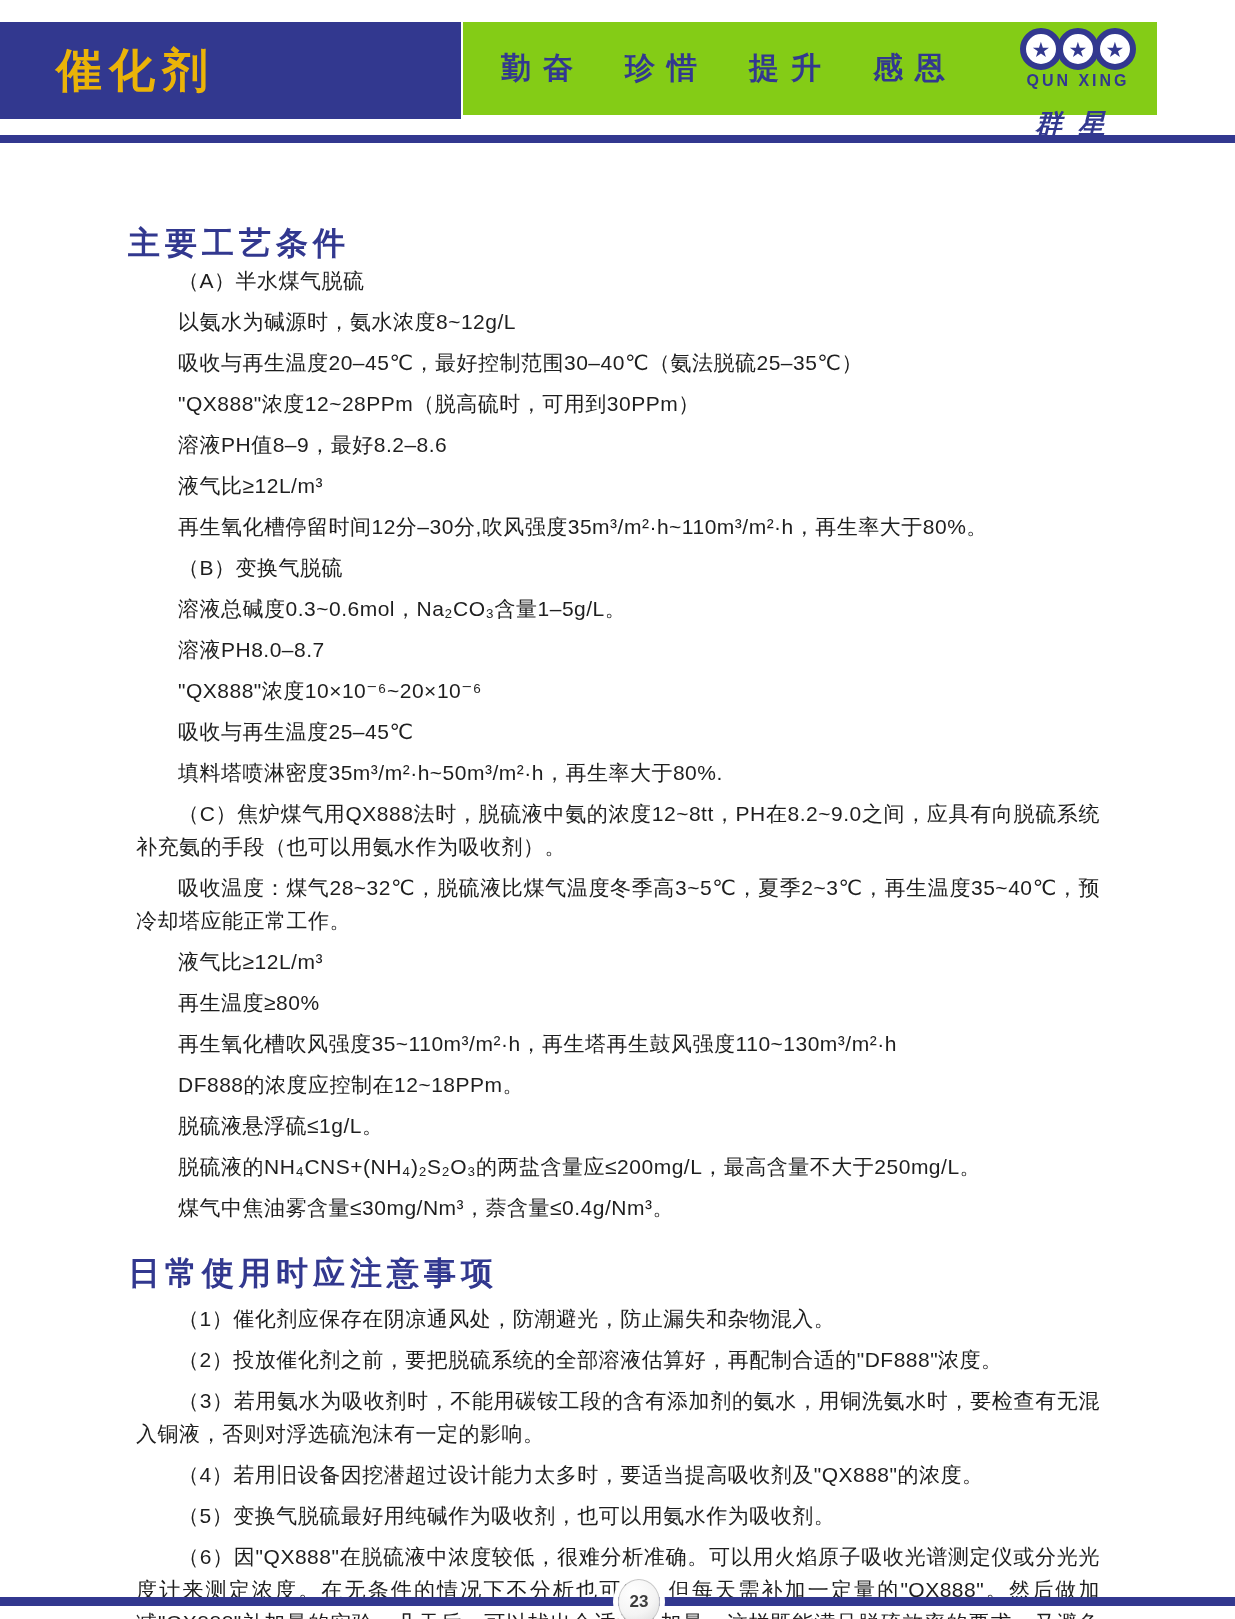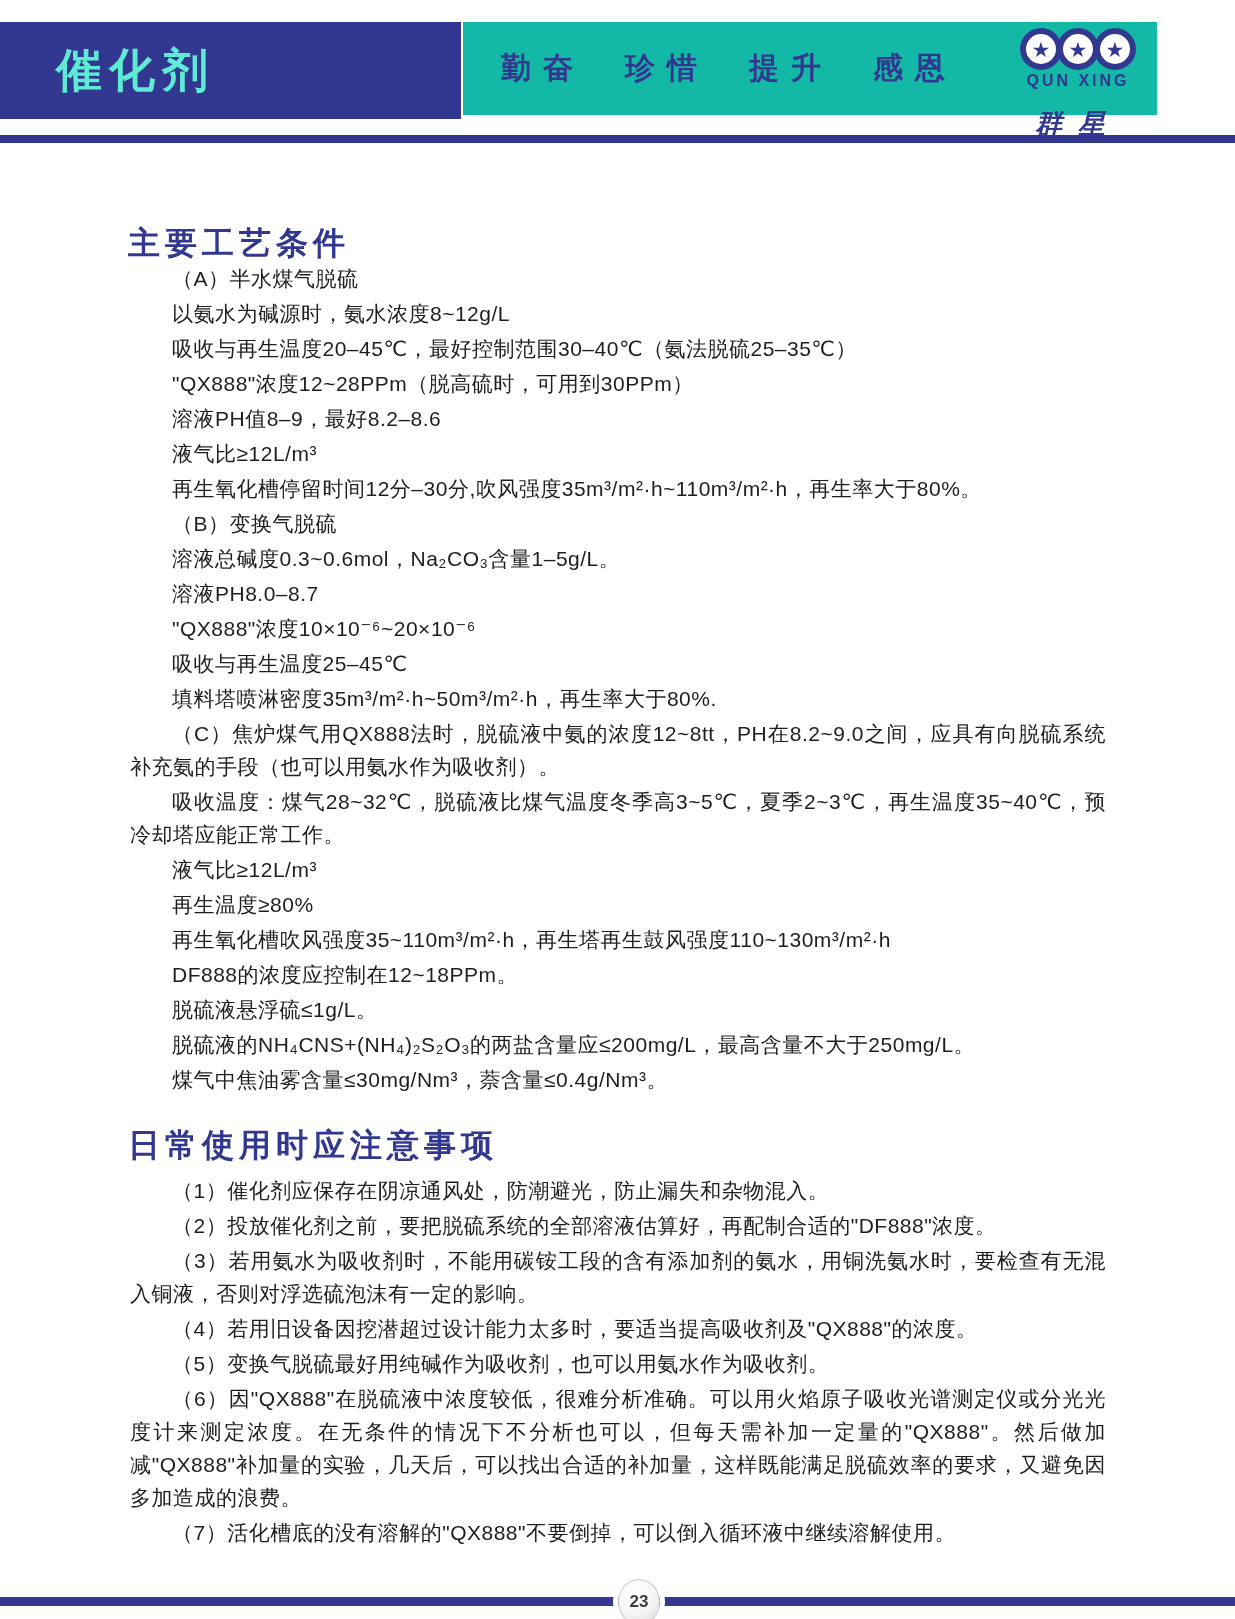--- a/index.html
+++ b/index.html
@@ -7,26 +7,26 @@
     width:1235px;height:1619px;position:relative;background:#ffffff;
     font-family:"Liberation Sans","DejaVu Sans",sans-serif;
     overflow:hidden;
   }
   
   .hdr-blue{
     position:absolute;left:0;top:22px;width:461px;height:97px;
     background:#32388f;display:flex;align-items:center;
   }
   .hdr-title{
-    color:#5eead4;font-size:46px;font-weight:bold;letter-spacing:7px;
+    color:#eab308;font-size:46px;font-weight:bold;letter-spacing:7px;
     padding-left:56px;line-height:97px;white-space:nowrap;
   }
   .hdr-gray{
     position:absolute;left:463px;top:22px;width:694px;height:93px;
-    background:#14b8a6;
+    background:#84cc16;
   }
   .slogan{
     position:absolute;left:38px;top:0;height:93px;display:flex;align-items:center;
     gap:40px;color:#32388f;font-weight:bold;font-size:30px;
     font-family:"Liberation Serif","DejaVu Serif",serif;
   }
   .slogan span{letter-spacing:12px;white-space:nowrap;}
   .logo{
     position:absolute;left:545px;top:4px;width:140px;text-align:center;color:#32388f;
   }
@@ -45,21 +45,21 @@
   
   .content{
     position:absolute;left:128px;top:230px;width:980px;color:#1e1e1e;
   }
   .section-title{
     color:#32388f;font-size:32px;font-weight:bold;letter-spacing:5px;
     line-height:26px;margin:0 0 6px 0;
   }
   .section-title.second{margin-top:36px;margin-bottom:16px;}
   .content p{
-    margin:2px;font-size:21px;line-height:33px;text-indent:42px;
+    margin:8px;font-size:21px;line-height:33px;text-indent:42px;
     text-align:justify;letter-spacing:0.5px;
   }
   
   .footer-bar{
     position:absolute;left:0;top:1597px;width:1235px;height:9px;background:#32388f;
   }
   .page-badge{
     position:absolute;left:618px;top:1579px;width:40px;height:44px;
     border-radius:50%;
     background:radial-gradient(circle at 35% 28%,#ffffff 0%,#f4f4f4 55%,#d8d8d8 100%);

